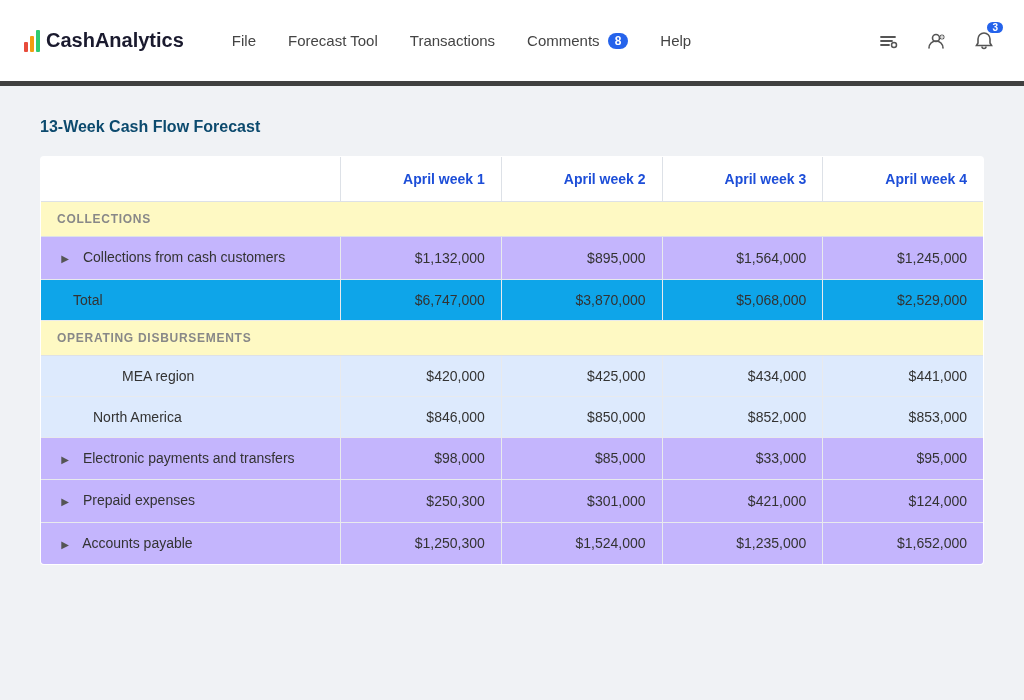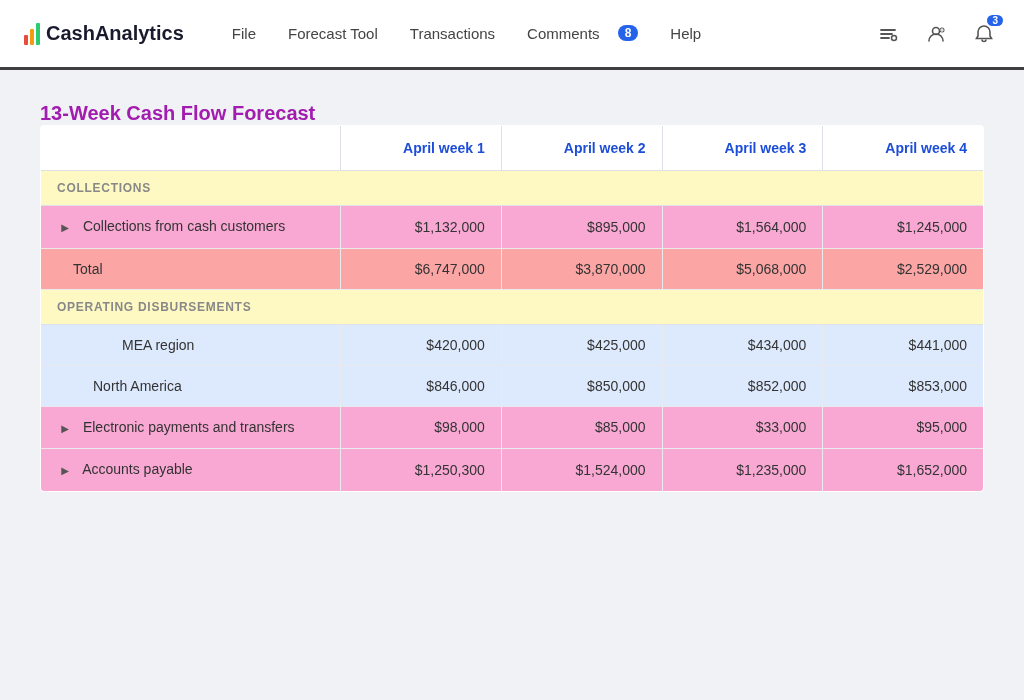--- a/index.html
+++ b/index.html
@@ -1,22 +1,22 @@
 <!DOCTYPE html>
 <html><head>
   <meta charset="utf-8">
   <style>
     * { box-sizing: border-box; margin: 0; padding: 0; }
     body { font-family: -apple-system, BlinkMacSystemFont, 'Segoe UI', sans-serif; background: #f0f2f5; min-height: 700px; }
 
     
     .navbar {
       background: #fff;
-      border-bottom: 3px solid #404040;
-      height: 70px;
+      border-bottom: 5px solid #404040;
+      height: 86px;
       display: flex;
       align-items: center;
       padding: 0 24px;
       gap: 32px;
     }
     .logo {
       display: flex;
       align-items: center;
       gap: 6px;
       font-size: 20px;
@@ -40,22 +40,22 @@
     }
     .nav-link {
       font-size: 15px;
       color: #444;
       text-decoration: none;
       cursor: pointer;
       padding: 4px 0;
     }
     .nav-comment {
       display: flex;
-      align-items: flex-start;
-      gap: 18px;
+      align-items: center;
+      gap: 8px;
     }
     .badge {
       background: #2563eb;
       color: #fff;
       border-radius: 10px;
       padding: 1px 7px;
       font-size: 12px;
       font-weight: 600;
     }
     .nav-actions {
@@ -86,23 +86,24 @@
       font-size: 10px;
       font-weight: 700;
     }
 
     
     .main {
       padding: 32px 40px;
       max-width: 1024px;
     }
     .page-title {
-      font-size: 20px;
-      font-weight: 700;
-      color: #a21caf;
+      font-size: 16px;
+      font-weight: 700;
+      color: #0c4a6e;
+      margin-bottom: 20px;
     }
 
     
     .forecast-table {
       width: 100%;
       border-collapse: collapse;
       background: #fff;
       border: 1px solid #dde1e7;
       border-radius: 4px;
       overflow: hidden;
@@ -139,27 +140,27 @@
       font-size: 12px;
       font-weight: 700;
       letter-spacing: 0.06em;
       text-transform: uppercase;
       padding: 10px 16px;
       border-bottom: 1px solid #dde1e7;
     }
     .total-row td {
       color: #333;
       font-weight: 400;
-      background: #fca5a5;
+      background: #0ea5e9;
     }
     .total-row td:first-child {
       padding-left: 32px;
     }
     .expand-row td {
-      background: #f9a8d4;
+      background: #c4b5fd;
     }
     .expand-icon {
       display: inline-flex;
       align-items: center;
       justify-content: center;
       width: 16px;
       height: 16px;
       margin-right: 6px;
       cursor: pointer;
       font-size: 10px;
@@ -294,20 +295,30 @@
         <td>
           <span class="expand-icon">▶</span>
           <span>Electronic payments and transfers</span>
         </td>
         <td>$98,000</td>
         <td>$85,000</td>
         <td>$33,000</td>
         <td>$95,000</td>
       </tr>
 
+      <tr class="expand-row">
+        <td>
+          <span class="expand-icon">▶</span>
+          <span>Prepaid expenses</span>
+        </td>
+        <td>$250,300</td>
+        <td>$301,000</td>
+        <td>$421,000</td>
+        <td>$124,000</td>
+      </tr>
 
       <tr class="expand-row">
         <td>
           <span class="expand-icon">▶</span>
           <span>Accounts payable</span>
         </td>
         <td>$1,250,300</td>
         <td>$1,524,000</td>
         <td>$1,235,000</td>
         <td>$1,652,000</td>

